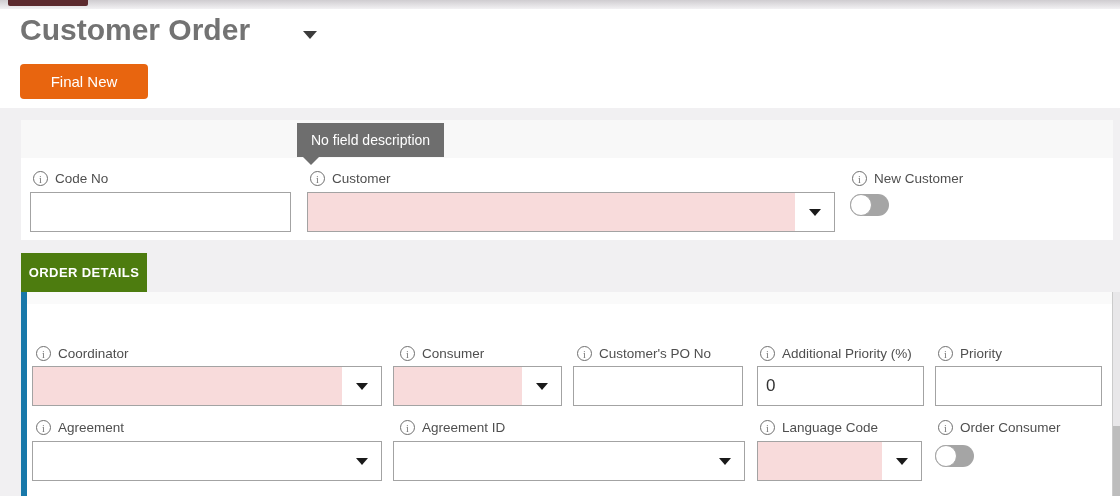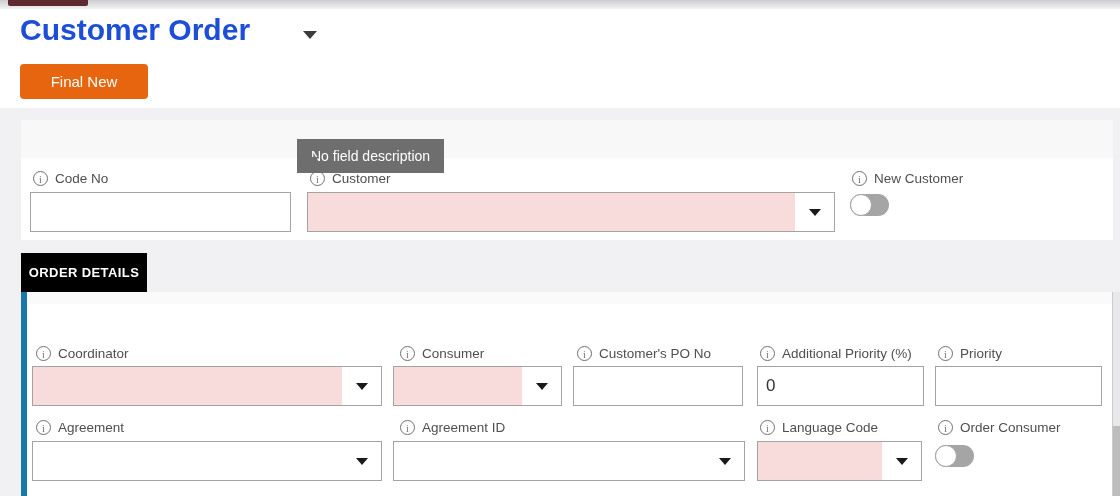--- a/index.html
+++ b/index.html
@@ -9,53 +9,53 @@
     font-family:"Liberation Sans", sans-serif;
     color:#4f4f4f;
   }
   
   .top-strip{position:absolute;left:0;top:0;width:1120px;height:9px;
     background:linear-gradient(#cfccd0,#f2f1f3);}
   .top-maroon{position:absolute;left:8px;top:0;width:80px;height:6px;
     background:#5d2b2f;border-radius:0 0 2px 2px;}
   
   .header-band{position:absolute;left:0;top:9px;width:1120px;height:99px;background:#ffffff;}
-  .page-title{position:absolute;left:20px;top:13px;font-size:30px;font-weight:bold;color:#1d4ed8;}
+  .page-title{position:absolute;left:20px;top:13px;font-size:30px;font-weight:bold;color:#737373;}
   .title-caret{position:absolute;left:303px;top:31px;width:0;height:0;
     border-left:7px solid transparent;border-right:7px solid transparent;border-top:8px solid #3b3b3b;}
   .cancel-btn{position:absolute;left:20px;top:64px;width:128px;height:35px;
     background:#e8650f;border:none;border-radius:4px;color:#ffffff;font-size:15px;
     font-family:"Liberation Sans",sans-serif;display:flex;align-items:center;justify-content:center;cursor:pointer;}
   
   .card1{position:absolute;left:21px;top:120px;width:1092px;height:120px;background:#ffffff;}
   .card1-top{position:absolute;left:21px;top:120px;width:1092px;height:38px;background:#f8f8f8;}
   
   .tooltip{position:absolute;left:297px;top:123px;height:34px;background:#6e6e6e;color:#ffffff;
-    font-size:14px;display:flex;align-items:center;padding:0 14px;white-space:nowrap;z-index:5;margin-top:16px;}
+    font-size:14px;display:flex;align-items:center;padding:0 14px;white-space:nowrap;z-index:5;}
   .tooltip-caret{position:absolute;left:303px;top:157px;width:0;height:0;z-index:5;
     border-left:8px solid transparent;border-right:8px solid transparent;border-top:8px solid #6e6e6e;}
   
   .fld-label{position:absolute;display:flex;align-items:center;gap:7px;font-size:13.5px;color:#4f4f4f;white-space:nowrap;}
   .info-icon{width:15px;height:15px;min-width:15px;border:1px solid #6f6f6f;border-radius:50%;
     color:#6f6f6f;font-size:10px;line-height:15px;text-align:center;font-family:"Liberation Serif",serif;
     box-sizing:border-box;display:inline-block;}
   
   .box{position:absolute;height:40px;background:#ffffff;border:1px solid #a3a3a3;box-sizing:border-box;
     font-size:17px;color:#333;display:flex;align-items:center;padding-left:8px;}
   .combo{padding-left:0;}
   .combo .fill{position:absolute;left:0;top:0;bottom:0;right:39px;}
   .combo .fill.pink-fill{background:#f8dbdb;}
   .combo .arrow{position:absolute;right:13px;top:50%;margin-top:-3px;width:0;height:0;
     border-left:6px solid transparent;border-right:6px solid transparent;border-top:7px solid #1a1a1a;}
   
   .toggle{position:absolute;width:39px;height:22px;border-radius:11px;background:#a5a5a5;cursor:pointer;}
   .toggle .knob{position:absolute;left:0;top:0;width:22px;height:22px;border-radius:50%;
     background:#ffffff;border:1px solid #a5a5a5;box-sizing:border-box;}
   
-  .tab{position:absolute;left:21px;top:253px;width:126px;height:39px;background:#000000;color:#ffffff;
+  .tab{position:absolute;left:21px;top:253px;width:126px;height:39px;background:#4d7c0f;color:#ffffff;
     font-size:13px;font-weight:bold;letter-spacing:0.4px;display:flex;align-items:center;justify-content:center;cursor:pointer;}
   
   .panel{position:absolute;left:21px;top:292px;width:1092px;height:204px;background:#ffffff;
     border-right:1px solid #cbcbcb;box-sizing:border-box;}
   .panel-accent{position:absolute;left:21px;top:292px;width:6px;height:204px;background:#1878a9;}
   .panel-topstrip{position:absolute;left:27px;top:292px;width:1085px;height:12px;background:#fafafa;}
   
   .scrollbar{position:absolute;right:0;top:292px;width:7px;height:204px;background:#e8e7e9;}
   .scroll-thumb{position:absolute;right:0;top:134px;width:7px;height:70px;background:#bdbdbd;}
 </style>

